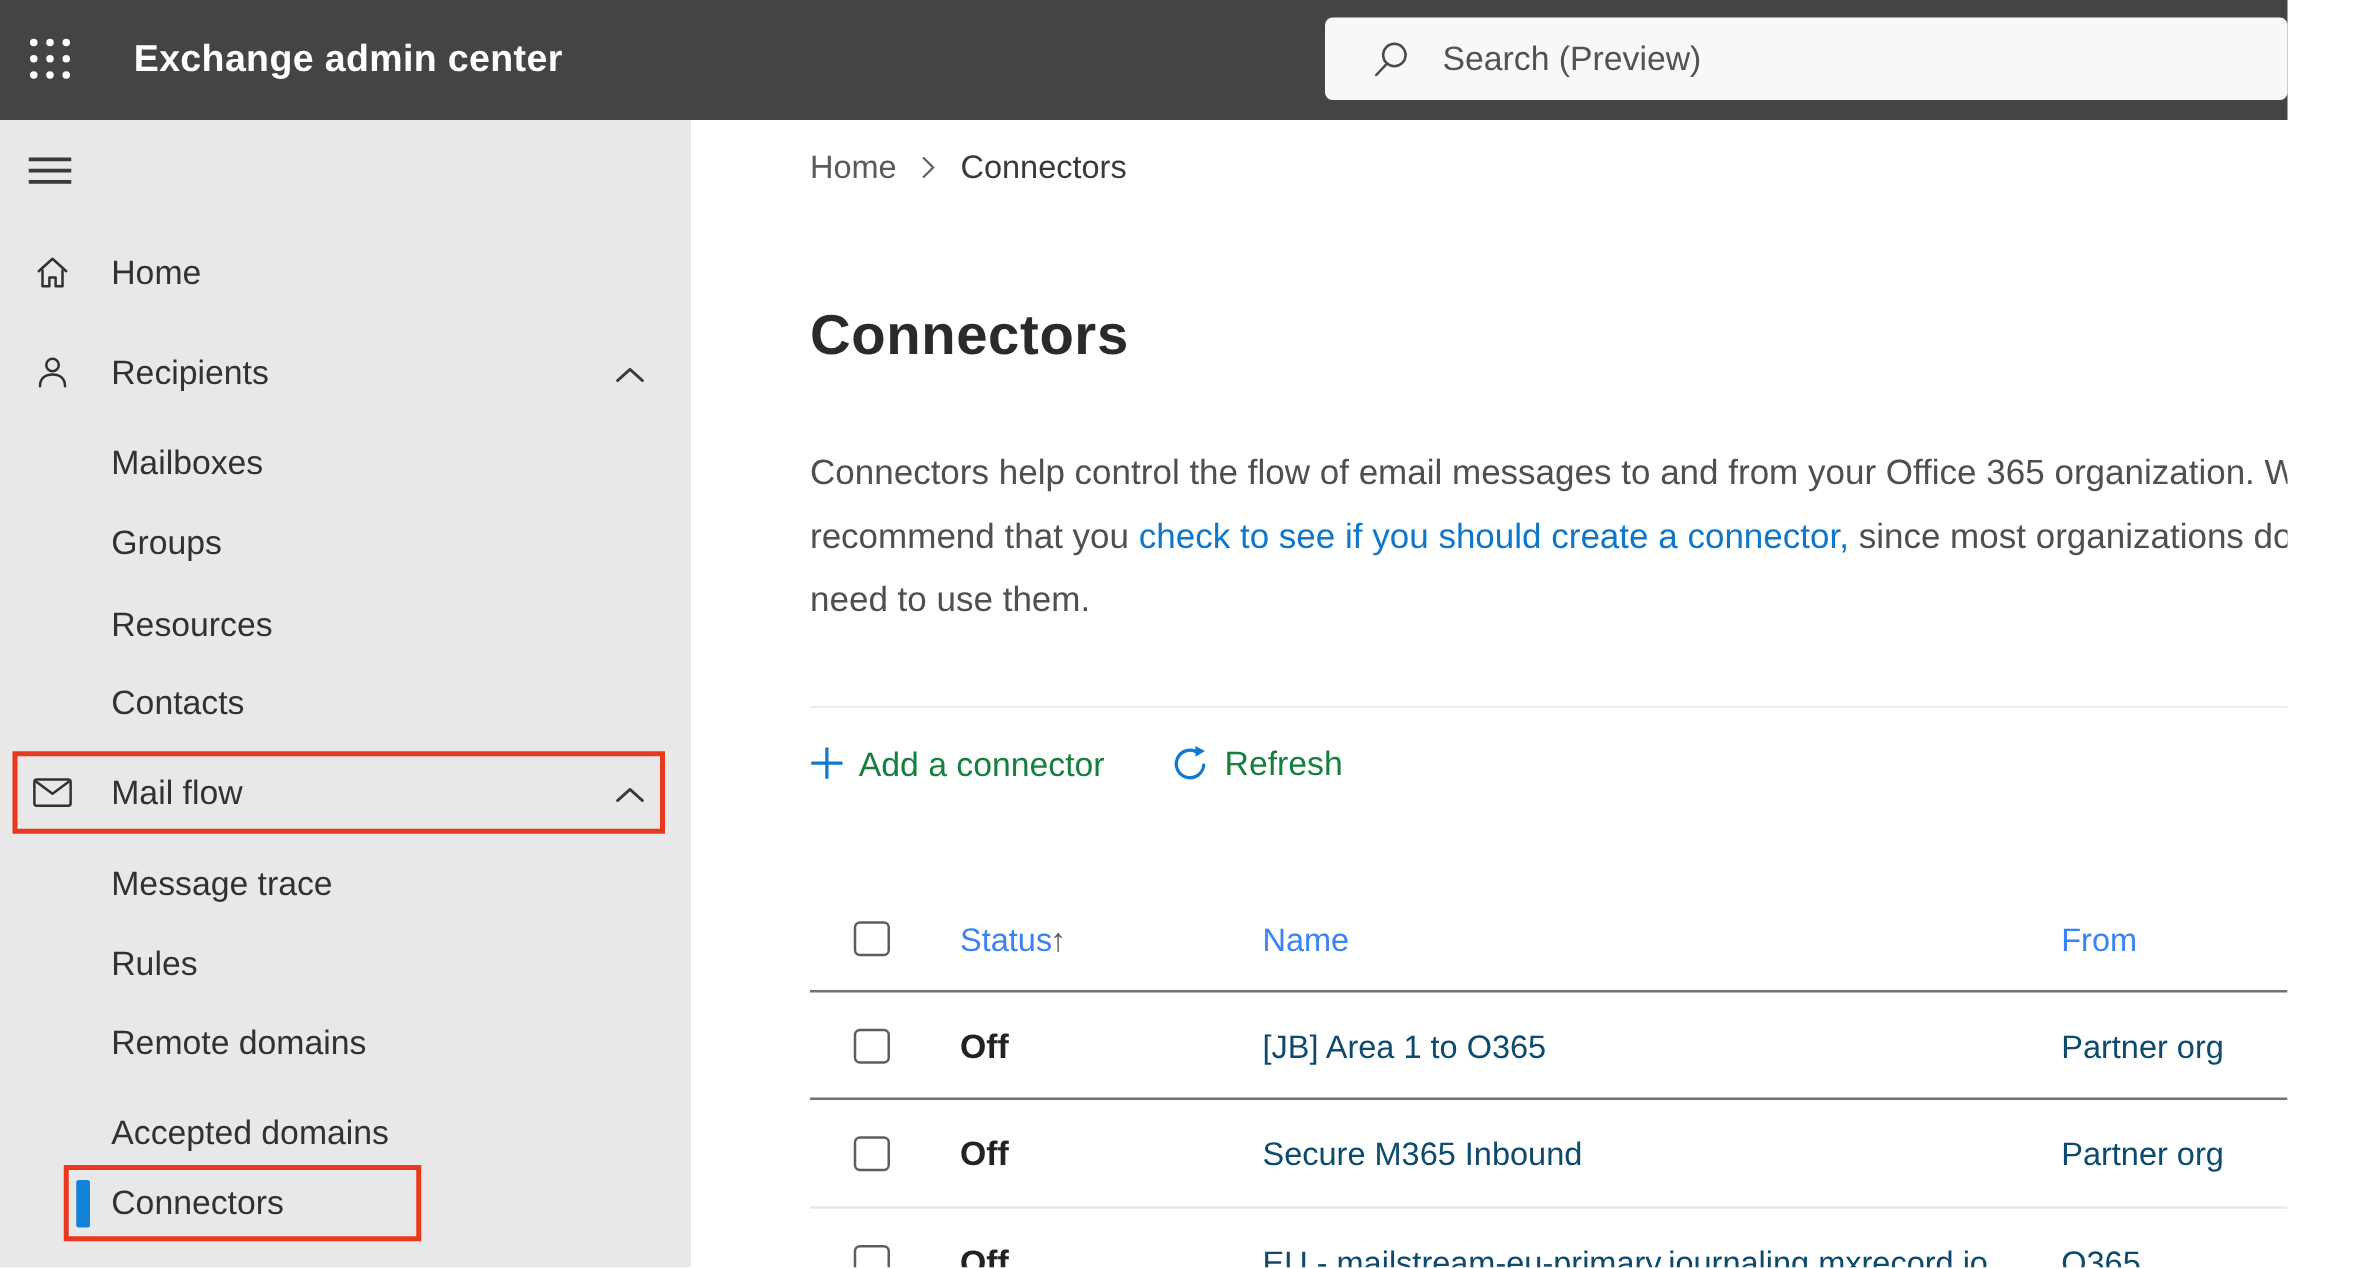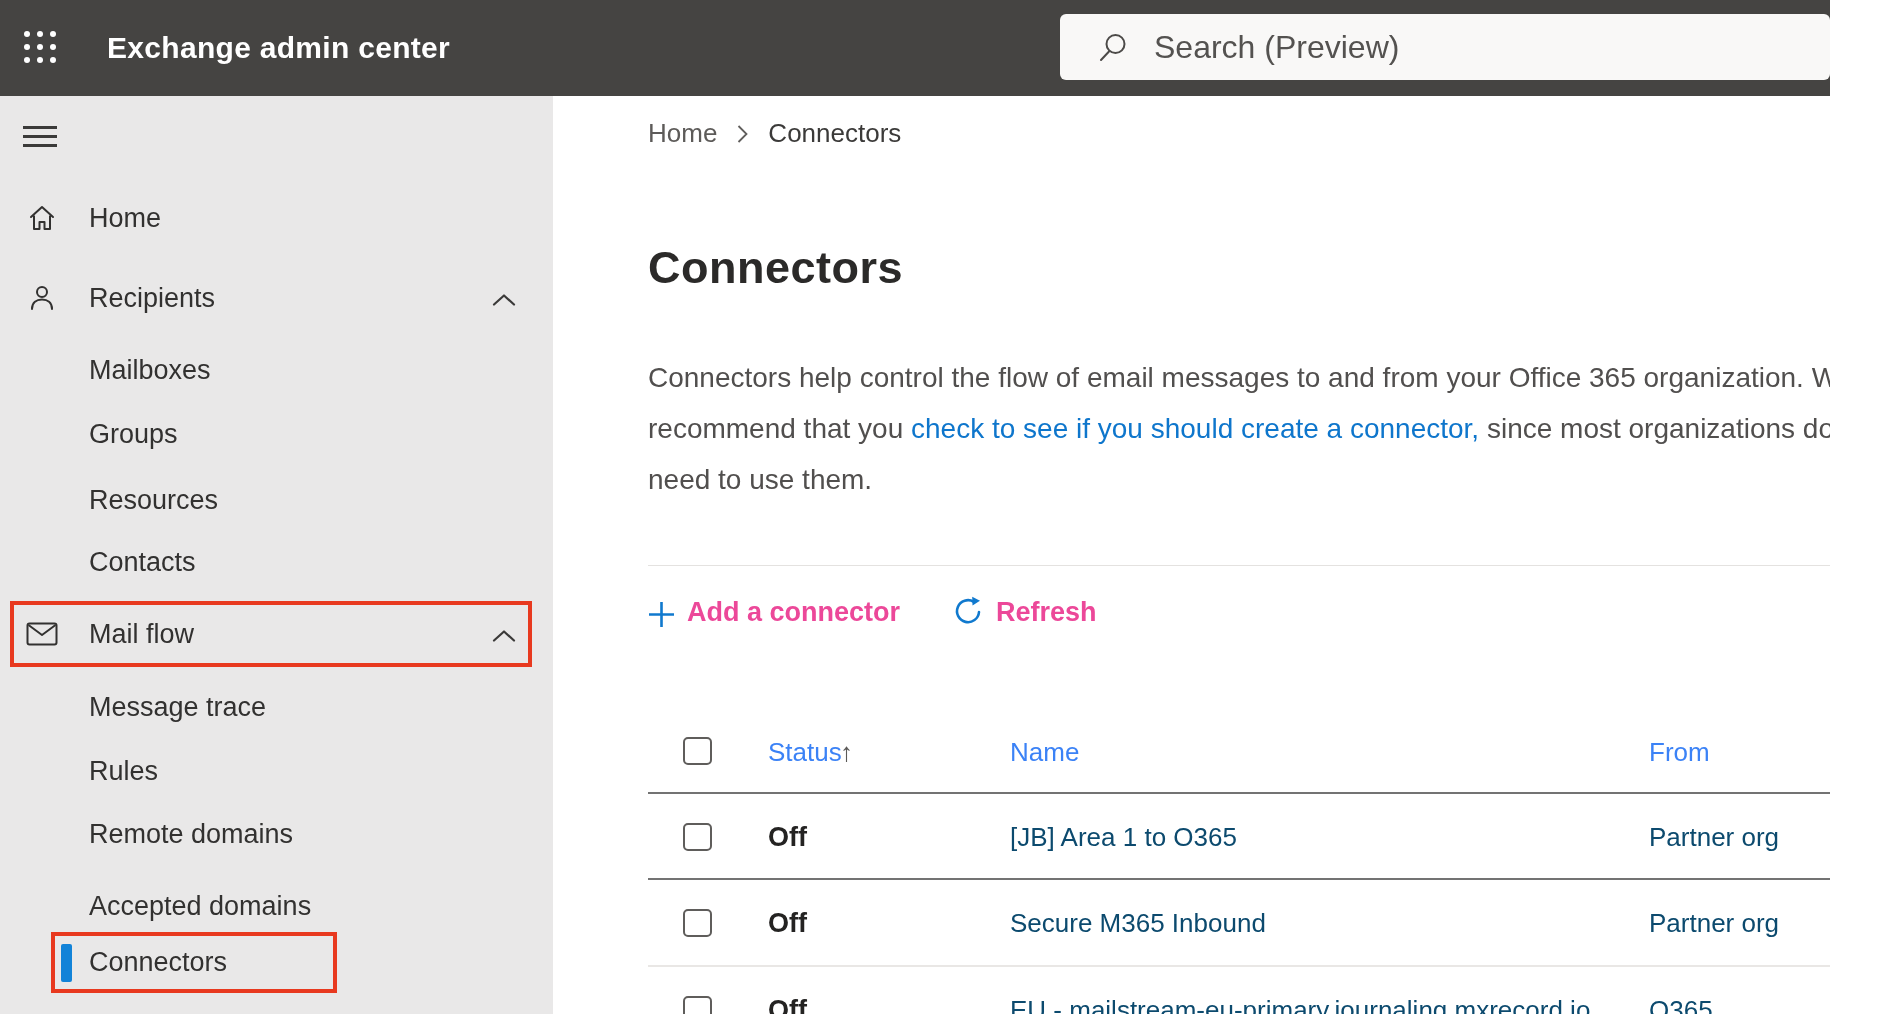--- a/index.html
+++ b/index.html
@@ -11,21 +11,21 @@
   .topbar{position:absolute;left:0;top:0;width:100%;height:96px;background:#454442}
   .waffle{position:absolute;left:24px;top:31px;width:34px;height:34px;display:grid;
     grid-template-columns:repeat(3,6px);grid-template-rows:repeat(3,6px);gap:7px;cursor:pointer}
   .waffle i{width:6px;height:6px;border-radius:50%;background:#fff}
   .app-title{position:absolute;left:107px;top:0;height:96px;line-height:96px;
     color:#fff;font-size:30px;font-weight:700;letter-spacing:.3px;white-space:nowrap}
   .searchbox{position:absolute;left:1060px;right:0;top:14px;height:66px;background:#f9f8f7;
     border-radius:6px;display:flex;align-items:center}
   .searchbox svg{margin-left:38px;flex:0 0 auto}
   .searchbox input{flex:1;height:100%;border:none;outline:none;background:transparent;
-    font-family:inherit;font-size:32px;color:#701a75;margin-left:26px}
+    font-family:inherit;font-size:27px;color:#701a75;margin-left:26px}
   .searchbox input::placeholder{color:#545250;opacity:1}
 
   
   .sidebar{position:absolute;left:0;top:96px;width:553px;height:918px;background:#e9e8e8}
   .hamburger{position:absolute;left:23px;top:30px;width:34px;cursor:pointer}
   .hamburger i{display:block;width:34px;height:3px;background:#3b3a39;margin-bottom:6px}
   .hamburger i:last-child{margin-bottom:0}
   .nav-item{position:absolute;left:0;width:553px;height:64px;font-size:27px;color:#323130;cursor:pointer}
   .nav-item .ico{position:absolute;left:26px;top:50%;transform:translateY(-50%);
     width:32px;height:32px;display:flex;align-items:center;justify-content:center}
@@ -44,21 +44,21 @@
   .breadcrumb .bc-cur{color:#3b3a39}
   .page-title{position:absolute;left:95px;top:146px;font-size:45px;line-height:52px;
     font-weight:700;color:#2b2a29;letter-spacing:.5px}
   .intro{position:absolute;left:95px;top:256px;width:1245px;font-size:28px;line-height:51px;color:#514f4e}
   .intro a{color:#0e76cc;text-decoration:none;cursor:pointer}
 
   .divider{position:absolute;left:95px;right:0;height:1px;background:#e4e2e0}
   .divider.toolbar-top{top:469px}
 
   .toolbar{position:absolute;left:95px;top:489px;height:54px;display:flex;align-items:center}
-  .tb-btn{display:flex;align-items:flex-end;font-size:27px;font-weight:700;color:#ec4899;cursor:pointer;white-space:nowrap}
+  .tb-btn{display:flex;align-items:flex-start;font-size:27px;font-weight:400;color:#15803d;cursor:pointer;white-space:nowrap}
   .tb-btn svg{flex:0 0 auto}
   .tb-btn .tlbl{margin-left:12px}
   .tb-btn + .tb-btn{margin-left:52px}
 
   .cb{position:absolute;width:29px;height:28px;border:2px solid #5f5d5b;border-radius:5px;background:#fff;cursor:pointer}
   .thead-cell{position:absolute;top:628px;height:56px;line-height:56px;font-size:26px;color:#3b82f6;cursor:pointer;white-space:nowrap}
   .sort-arrow{position:absolute;left:287px;top:628px;height:56px;line-height:56px;font-size:26px;color:#5b5957}
   .h-cb{left:130px;top:641px}
   .col-status{left:215px}
   .col-name{left:457px}

